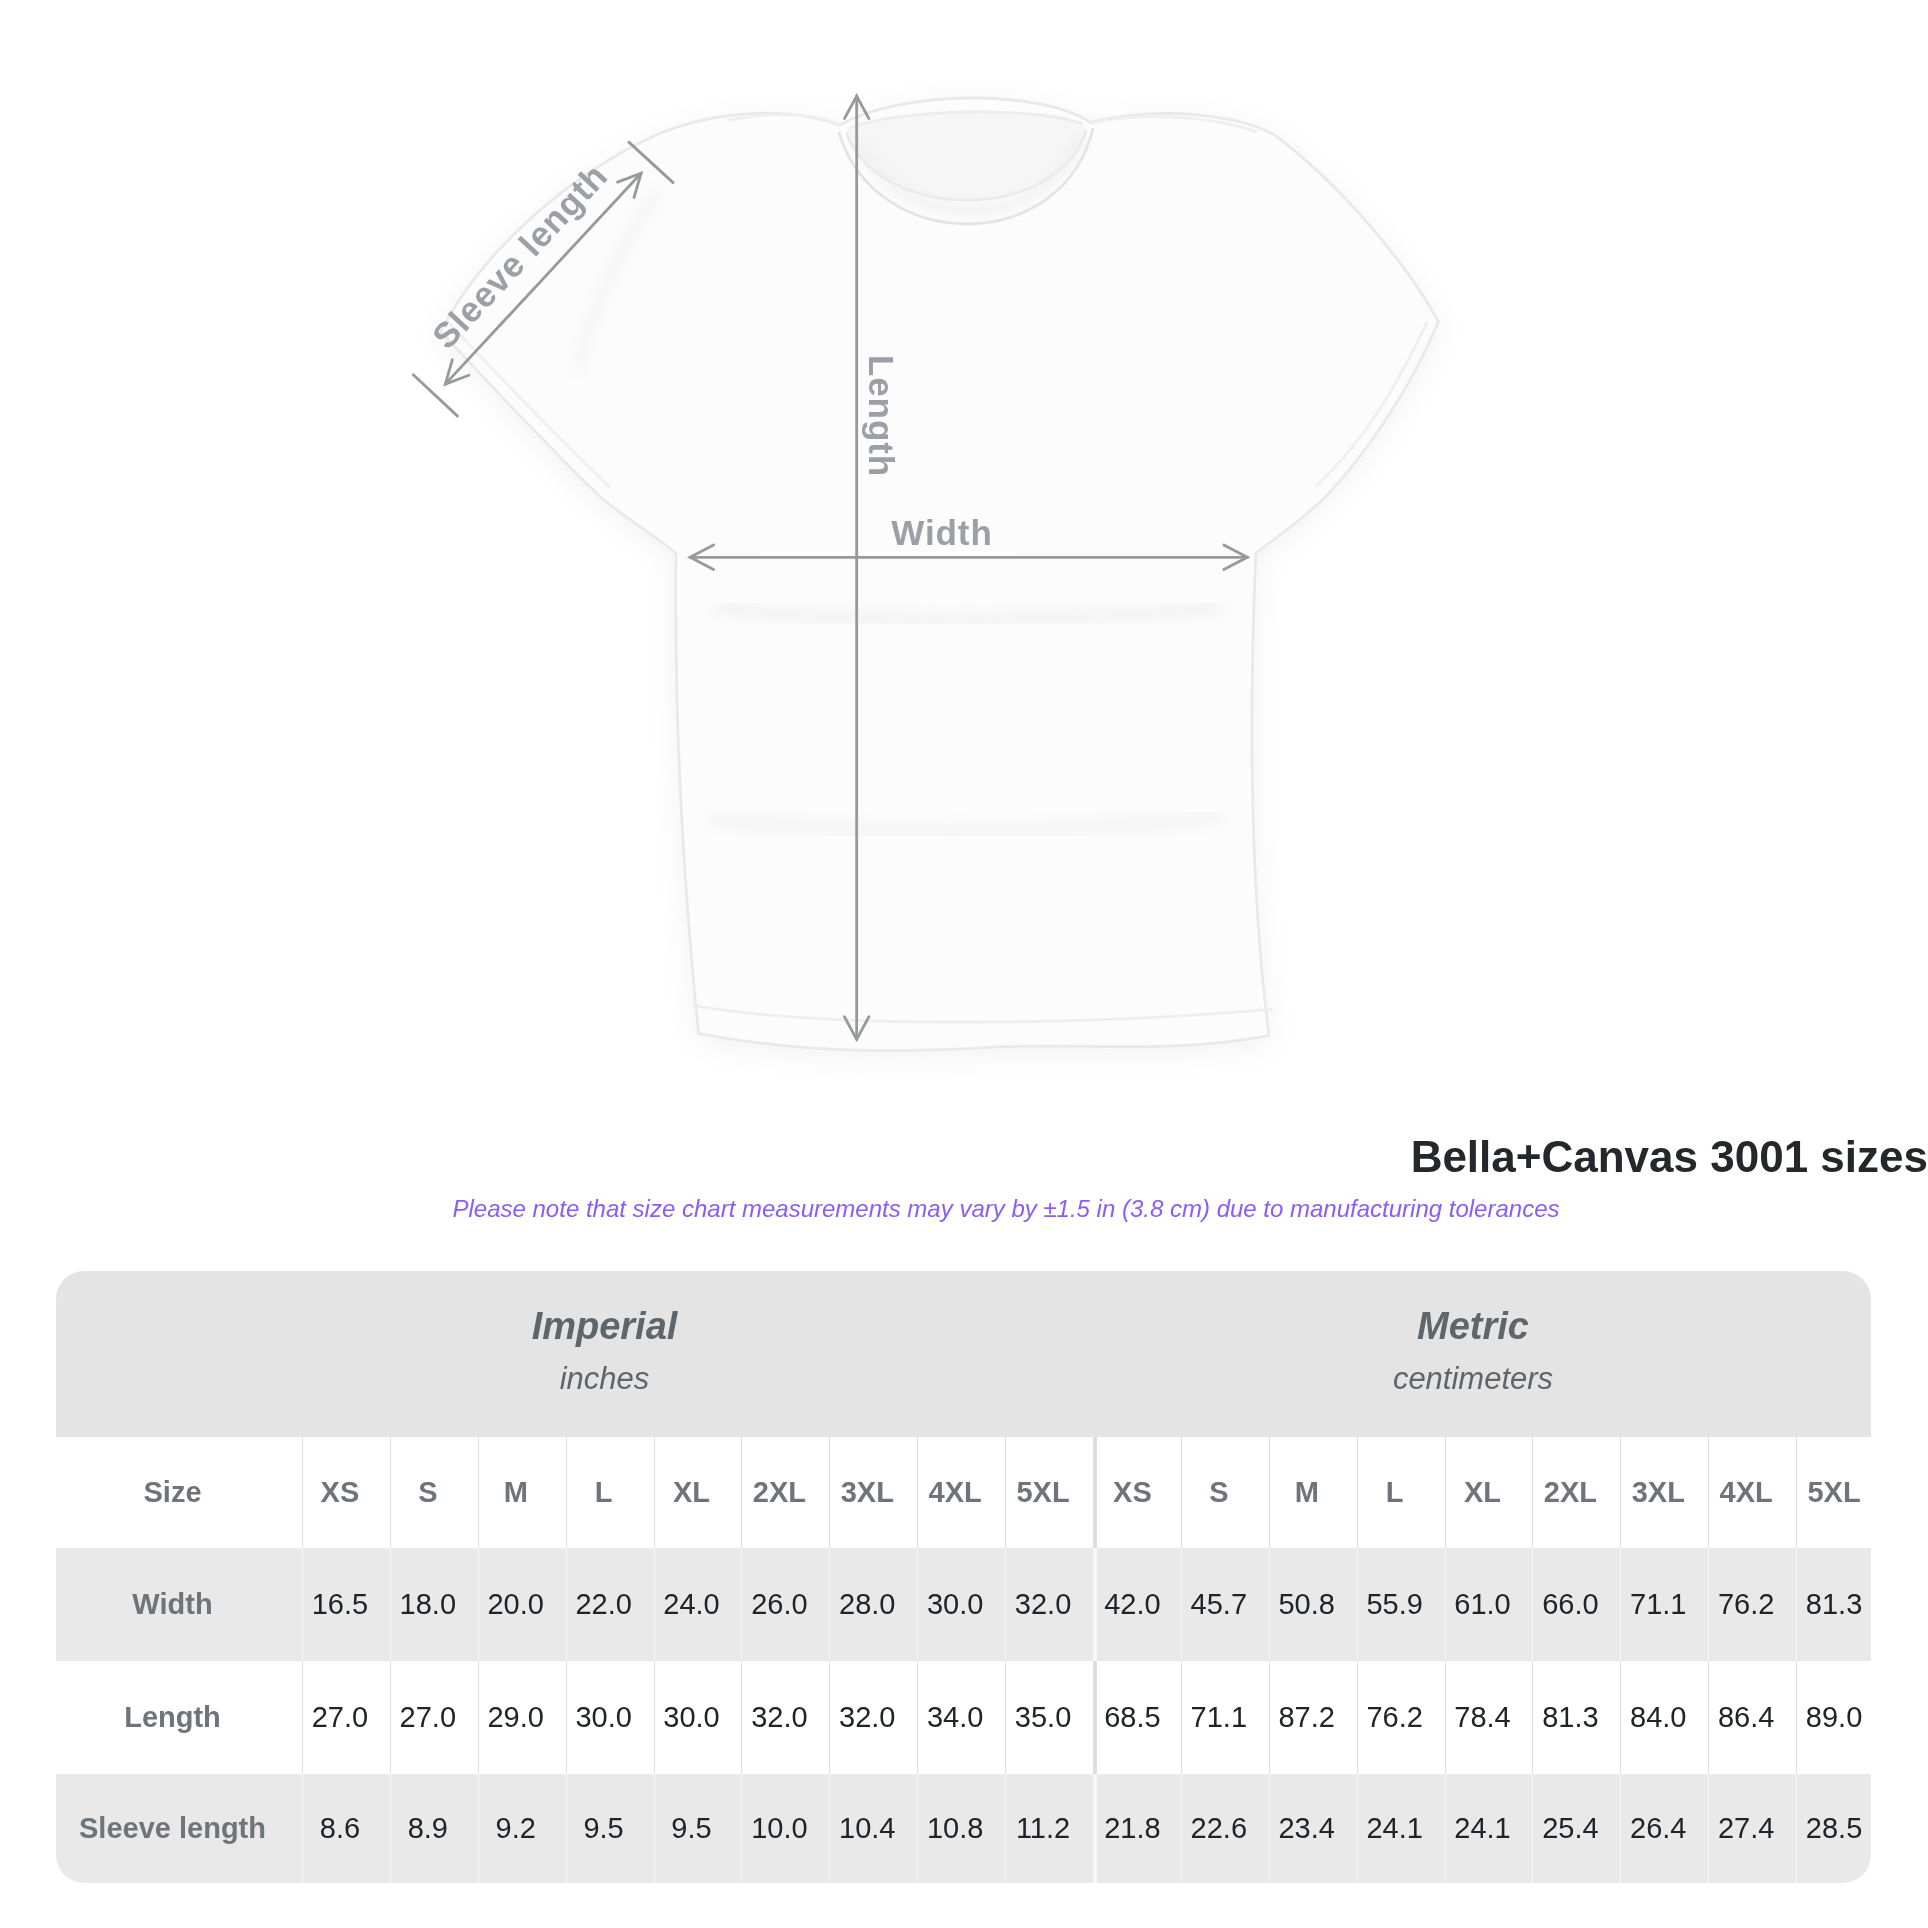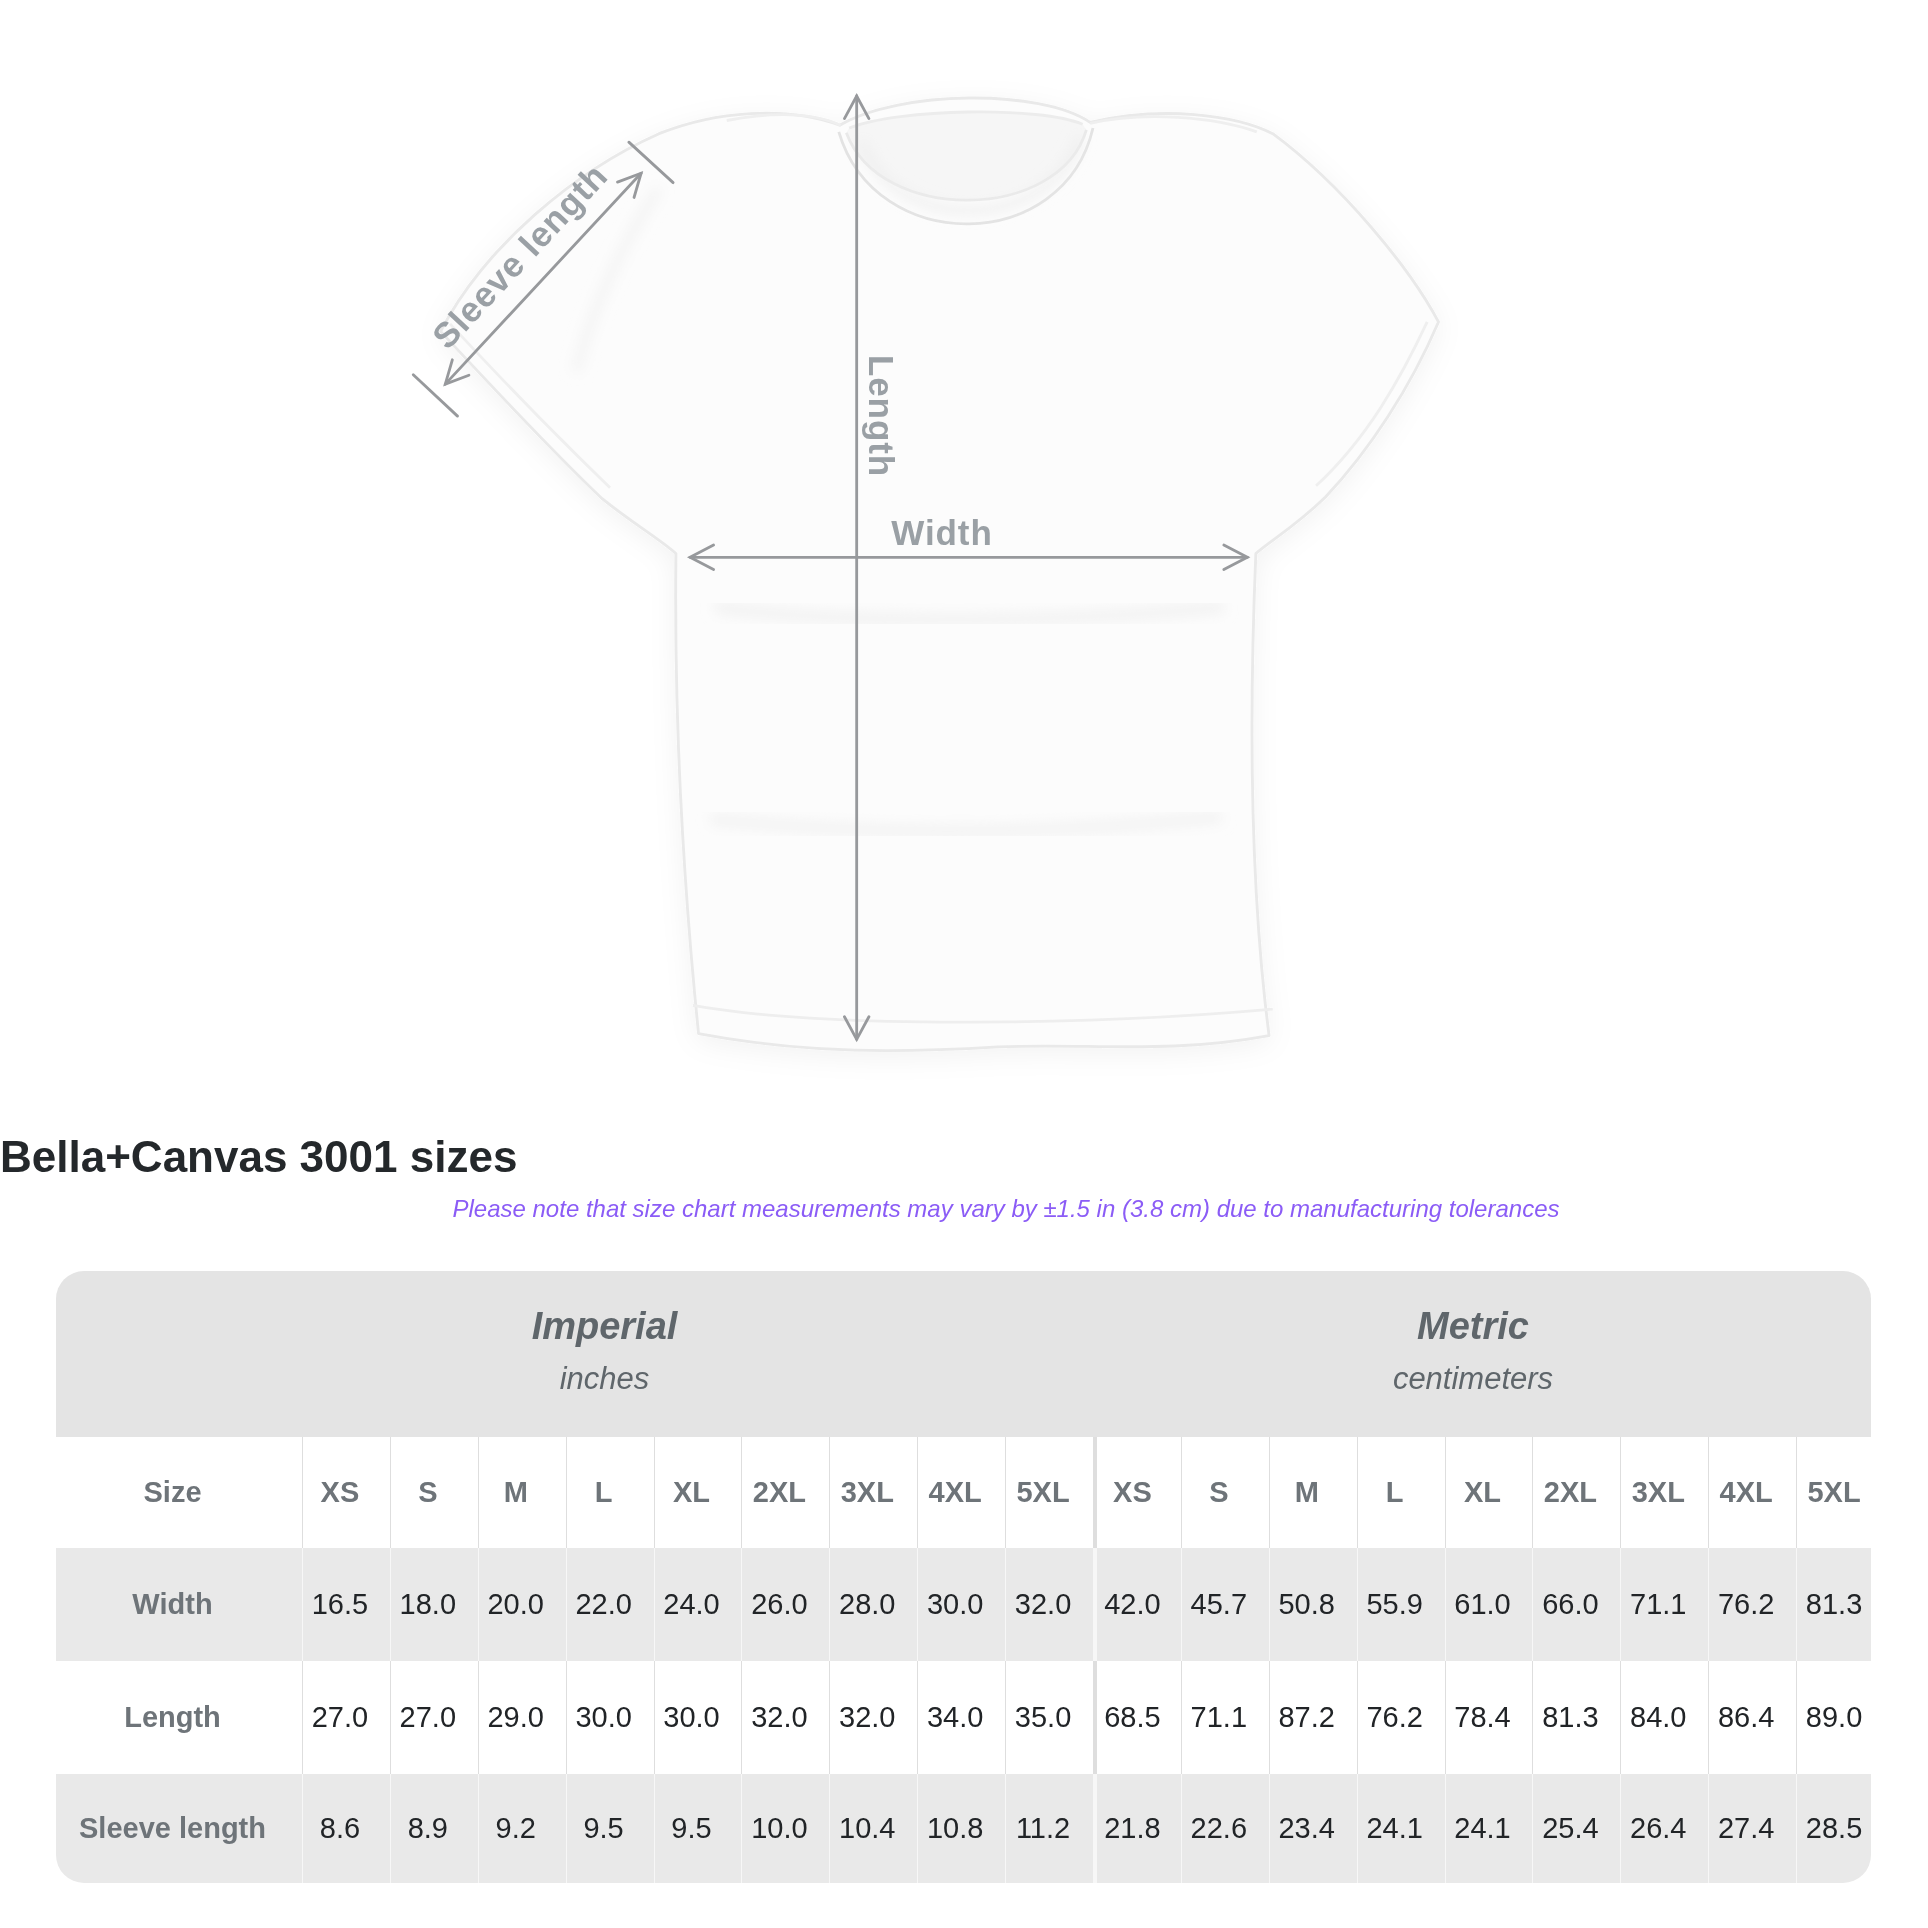--- a/index.html
+++ b/index.html
@@ -9,21 +9,21 @@
   
   #shirt-svg{position:absolute;left:0;top:0;width:1928px;height:1928px;}
 
   .anno{position:absolute;font-weight:bold;color:#9aa0a5;letter-spacing:0.9px;
         white-space:nowrap;font-size:35px;}
   #sleeveLabel{left:520px;top:256px;transform:translate(-50%,-50%) rotate(-47deg);}
   #lengthLabel{left:881px;top:416px;transform:translate(-50%,-50%) rotate(90deg);}
   #widthLabel{left:942px;top:533px;transform:translate(-50%,-50%);}
 
   
-  .title{position:absolute;left:0;top:1132px;width:100%;text-align:left;
+  .title{position:absolute;left:0;top:1132px;width:100%;text-align:right;
          font-size:44px;font-weight:bold;color:#24282b;}
   .note{position:absolute;left:0;top:1195px;width:100%;text-align:center;
         font-size:24px;font-style:italic;color:#8b5cf6;padding-left:42px;}
 
   
   .sizechart{position:absolute;left:56px;top:1271px;width:1815px;
              border-radius:28px;overflow:hidden;}
   .band{height:166px;background:#e4e4e4;display:flex;}
   .bg{display:flex;flex-direction:column;align-items:center;padding-top:34px;box-sizing:border-box;}
   .bg1{width:1019px;padding-left:78px;}

